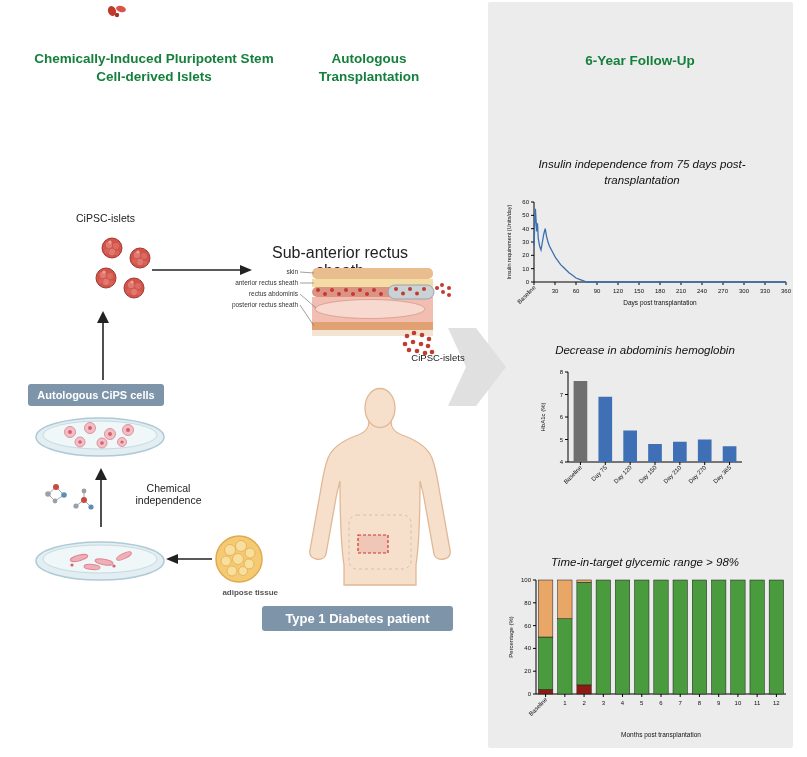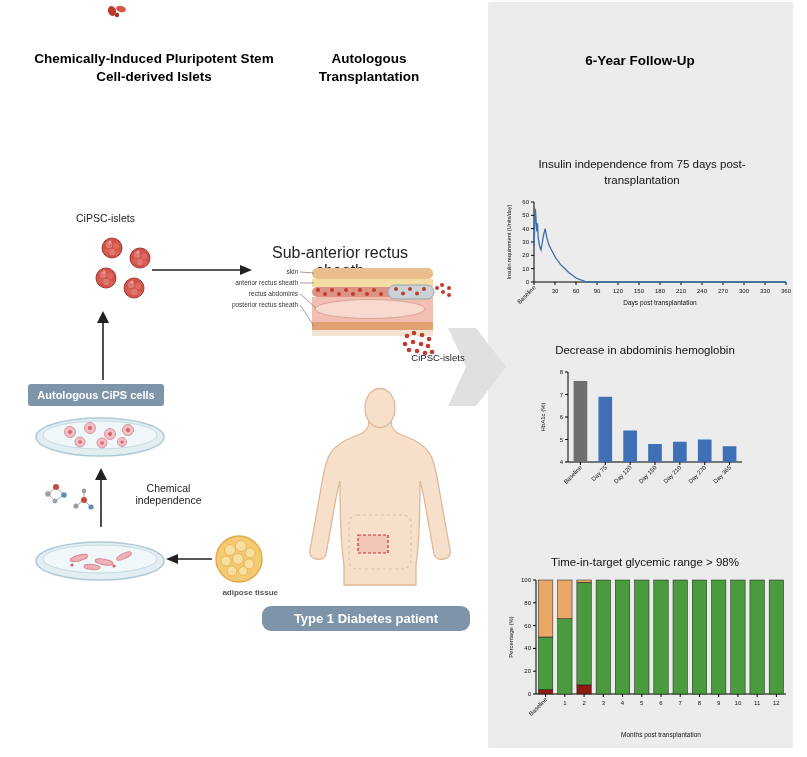--- a/index.html
+++ b/index.html
@@ -1,20 +1,20 @@
 <!DOCTYPE html>
 <html><head>
 <meta charset="utf-8">
 <style>
   * { margin:0; padding:0; box-sizing:border-box; }
   html,body { background:#fff; font-family:"Liberation Sans", sans-serif; }
   .canvas { position:relative; width:807px; height:757px; background:#fff; overflow:hidden; }
   .abs { position:absolute; }
-  .col-title { font-weight:bold; font-size:13.5px; line-height:1.35; text-align:center; color:#000000; }
-  .chart-heading { font-size:11.5px; line-height:1.4; text-align:center; color:#111; }
+  .col-title { font-weight:bold; font-size:13.5px; line-height:1.35; text-align:center; color:#15803d; }
+  .chart-heading { font-size:11.5px; line-height:1.4; text-align:center; color:#111;font-style:italic; }
   .badge { color:#fff; font-weight:bold; text-align:center; border-radius:3px;
            display:flex; align-items:center; justify-content:center; }
   .lbl { color:#222; text-align:center; }
   .lbl-small { color:#555; text-align:right;font-weight:bold; }
   .panel { border-radius:2px; }
   svg text { font-family:"Liberation Sans", sans-serif; }
 </style>
 </head>
 <body>
 
@@ -217,21 +217,21 @@
   </svg>
   <div class="abs lbl" style="left:398px;top:352px;width:80px;font-size:9.5px">CiPSC-islets</div>
 
   <svg class="abs" style="left:295px;top:385px" width="170" height="222">
     <path d="M74,36 C74,43 71,47 63,50 C46,56 37,63 33,73 C29,83 27,97 25,109 L15,165 C14,170 16,173 21,174 C26,175 30,173 31,169 L41,113 C42,107 44,100 45,96 C45,125 46,160 49,180 L49,200 L121,200 L121,180 C124,160 125,125 125,96 C126,100 128,107 129,113 L139,169 C140,173 144,175 149,174 C154,173 156,170 155,165 L145,109 C143,97 141,83 137,73 C133,63 124,56 107,50 C99,47 96,43 96,36 Z" fill="#F7E0CB" stroke="#E0B896" stroke-width="1.3"></path>
     <ellipse cx="85" cy="23" rx="15" ry="19.5" fill="#F7E0CB" stroke="#E0B896" stroke-width="1.3"></ellipse>
     <rect x="54" y="130" width="62" height="54" rx="8" fill="none" stroke="#C9B8A8" stroke-width="0.8" stroke-dasharray="3 3"></rect>
     <rect x="63" y="150" width="30" height="18" fill="rgba(217,108,108,0.22)" stroke="#D03030" stroke-width="1.2" stroke-dasharray="3 2"></rect>
   </svg>
 
-  <div class="abs badge" style="left: 262px; top: 606px; width: 208px; height: 25px; font-size: 13px; background-color: rgb(126, 148, 169); border-radius: 9px;">Type 1 Diabetes patient</div>
+  <div class="abs badge" style="left: 262px; top: 606px; width: 191px; height: 25px; font-size: 13px; background-color: rgb(126, 148, 169);">Type 1 Diabetes patient</div>
 
   <div class="abs chart-heading" style="left:527px;top:156px;width:230px">Insulin independence from 75 days post-transplantation</div>
   <div class="abs" style="left:498px;top:196px;width:296px;height:112px"><svg width="296" height="112">
         <line x1="36" y1="6" x2="36" y2="86" stroke="#000" stroke-width="1"></line>
         <line x1="36" y1="86" x2="288" y2="86" stroke="#000" stroke-width="1"></line>
         <line x1="33" y1="86" x2="36" y2="86" stroke="#000" stroke-width="1"></line>
         <text x="31" y="88" font-size="6" text-anchor="end" fill="#111">0</text>
         <line x1="33" y1="72.66666666666667" x2="36" y2="72.66666666666667" stroke="#000" stroke-width="1"></line>
         <text x="31" y="74.66666666666667" font-size="6" text-anchor="end" fill="#111">10</text>
         <line x1="33" y1="59.333333333333336" x2="36" y2="59.333333333333336" stroke="#000" stroke-width="1"></line>

